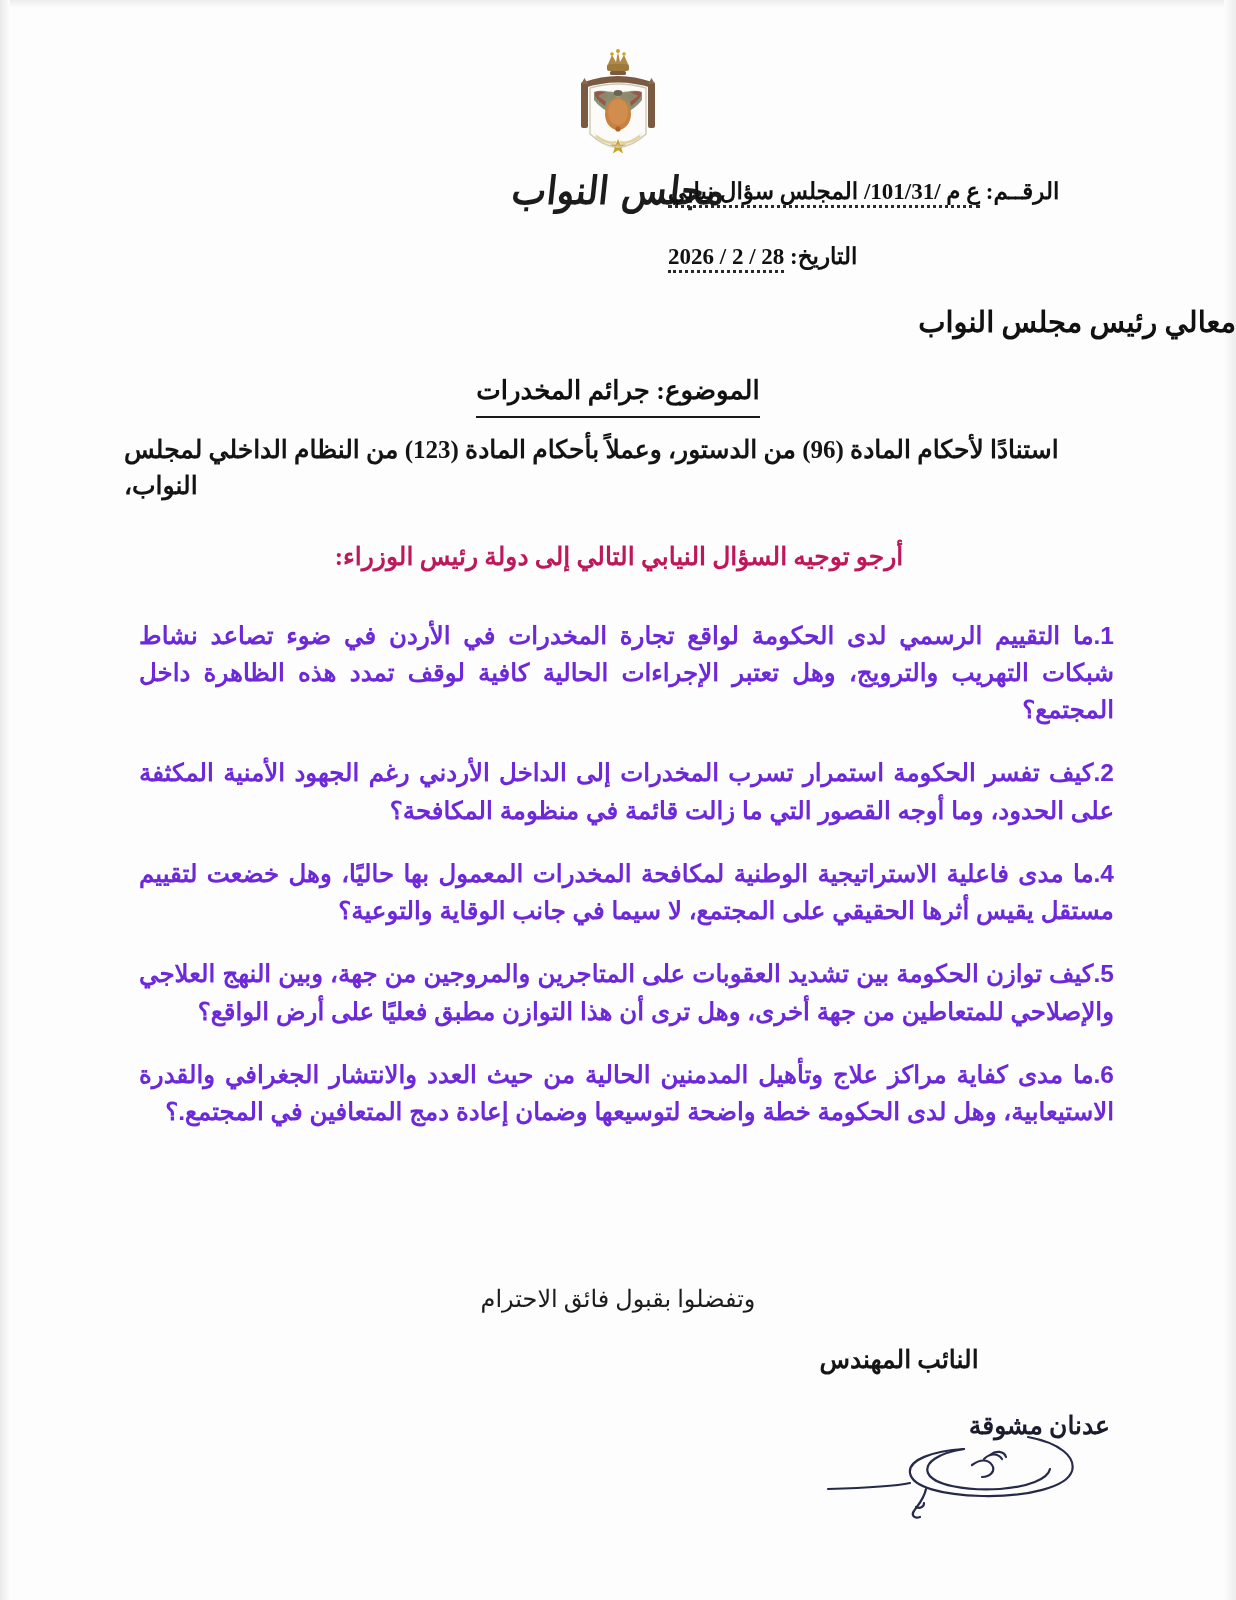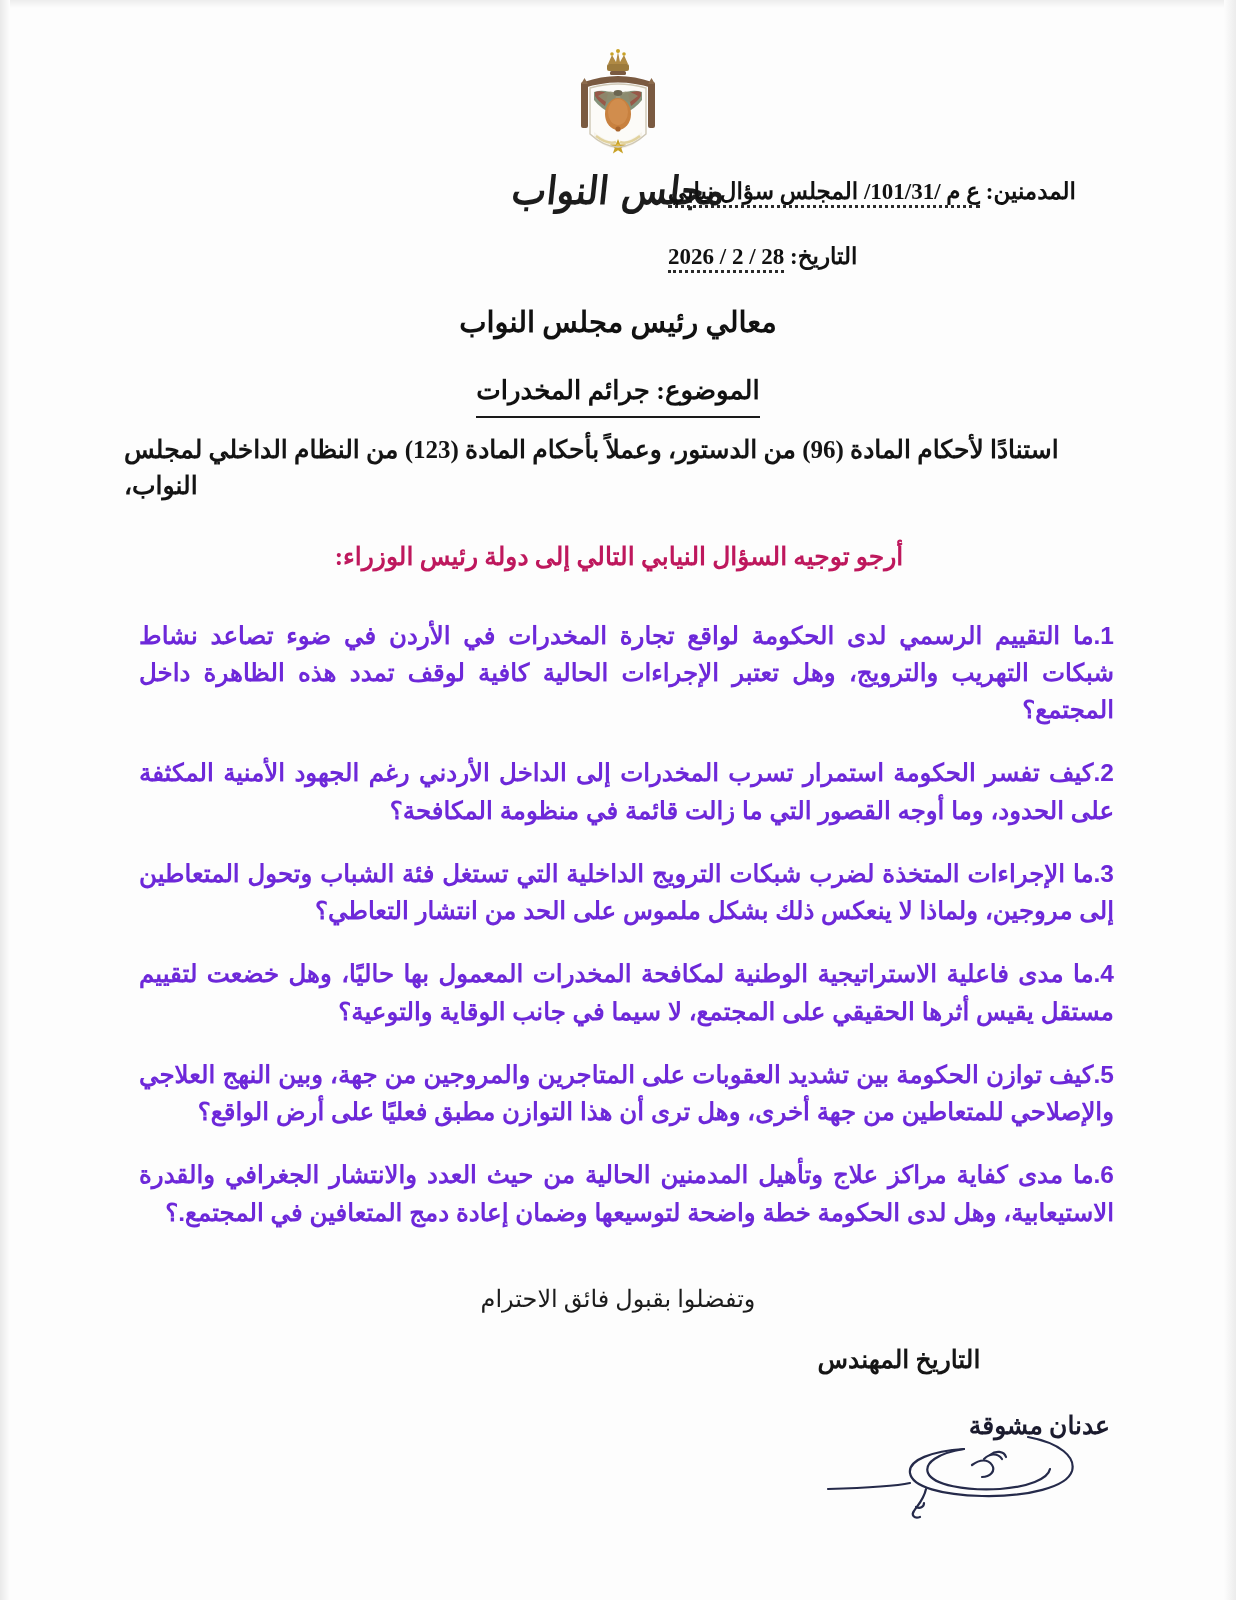--- a/index.html
+++ b/index.html
@@ -104,21 +104,20 @@
     border-bottom: 3px dotted #2a2a2a;
     padding-bottom: 1px;
   }
 
   
   .salutation {
     position: absolute;
     top: 305px;
     left: 0;
     width: 1236px;
-    text-align: center;
     font-family: "Liberation Serif", serif;
     font-size: 29px;
     font-weight: 700;
     color: #111;
   }
 
   
   .subject {
     position: absolute;
     top: 375px;
@@ -291,21 +290,21 @@
       </svg>
     </span>
   </div>
 
   <div class="emblem-caption">
     <span class="calligraphy">مجلس النواب</span>
   </div>
 
   <div class="ref-block">
     <div class="ref-line">
-      <span>المدمنين:</span>
+      <span>الرقــم:</span>
       <span class="dotted">ع م /101/31/ المجلس سؤال نيابي</span>
     </div>
     <div class="date-line">
       <span>التاريخ:</span>
       <span class="dotted">28 / 2 / 2026</span>
     </div>
   </div>
 
   <div class="salutation">معالي رئيس مجلس النواب</div>
 
@@ -318,38 +317,35 @@
     <p class="request">أرجو توجيه السؤال النيابي التالي إلى دولة رئيس الوزراء:</p>
 
     <ol class="q-list">
       <li class="q-item">
         <span class="q-num">1.</span><span>ما التقييم الرسمي لدى الحكومة لواقع تجارة المخدرات في الأردن في ضوء تصاعد نشاط شبكات التهريب والترويج، وهل تعتبر الإجراءات الحالية كافية لوقف تمدد هذه الظاهرة داخل المجتمع؟</span>
       </li>
       <li class="q-item">
         <span class="q-num">2.</span><span>كيف تفسر الحكومة استمرار تسرب المخدرات إلى الداخل الأردني رغم الجهود الأمنية المكثفة على الحدود، وما أوجه القصور التي ما زالت قائمة في منظومة المكافحة؟</span>
       </li>
       <li class="q-item">
-        <span class="q-num">3.</span><span>ما الإجراءات المتخذة لضرب شبكات الترويج الداخلية التي تستغل فئة الشباب وتحول المتعاطين إلى مروجين، ولماذا لا ينعكس ذلك بشكل ملموس على الحد من انتشار التعاطي؟</span>
-      </li>
-      <li class="q-item">
         <span class="q-num">4.</span><span>ما مدى فاعلية الاستراتيجية الوطنية لمكافحة المخدرات المعمول بها حاليًا، وهل خضعت لتقييم مستقل يقيس أثرها الحقيقي على المجتمع، لا سيما في جانب الوقاية والتوعية؟</span>
       </li>
       <li class="q-item">
         <span class="q-num">5.</span><span>كيف توازن الحكومة بين تشديد العقوبات على المتاجرين والمروجين من جهة، وبين النهج العلاجي والإصلاحي للمتعاطين من جهة أخرى، وهل ترى أن هذا التوازن مطبق فعليًا على أرض الواقع؟</span>
       </li>
       <li class="q-item">
         <span class="q-num">6.</span><span>ما مدى كفاية مراكز علاج وتأهيل المدمنين الحالية من حيث العدد والانتشار الجغرافي والقدرة الاستيعابية، وهل لدى الحكومة خطة واضحة لتوسيعها وضمان إعادة دمج المتعافين في المجتمع.؟</span>
       </li>
     </ol>
   </div>
 
   <div class="closing">وتفضلوا بقبول فائق الاحترام</div>
 
   <div class="sig-block">
-    <div class="sig-title">التاريخ المهندس</div>
+    <div class="sig-title">النائب المهندس</div>
     <div class="sig-name">عدنان مشوقة</div>
     <span class="signature-svg">
       <svg viewBox="0 0 330 130" width="330" height="130" xmlns="http://www.w3.org/2000/svg">
         <g fill="none" stroke="#252a4a" stroke-width="2.2" stroke-linecap="round" stroke-linejoin="round">
 
           <path d="M214 34 C246 40 262 54 258 68 C253 84 214 94 168 93 C128 92 98 84 96 70 C94 57 118 48 150 46"></path>
 
           <path d="M150 46 C124 50 110 60 114 70 C119 82 152 88 186 86 C214 84 234 76 236 66"></path>
 
           <path d="M158 62 C166 56 174 56 178 62 C182 68 176 74 168 74"></path>

